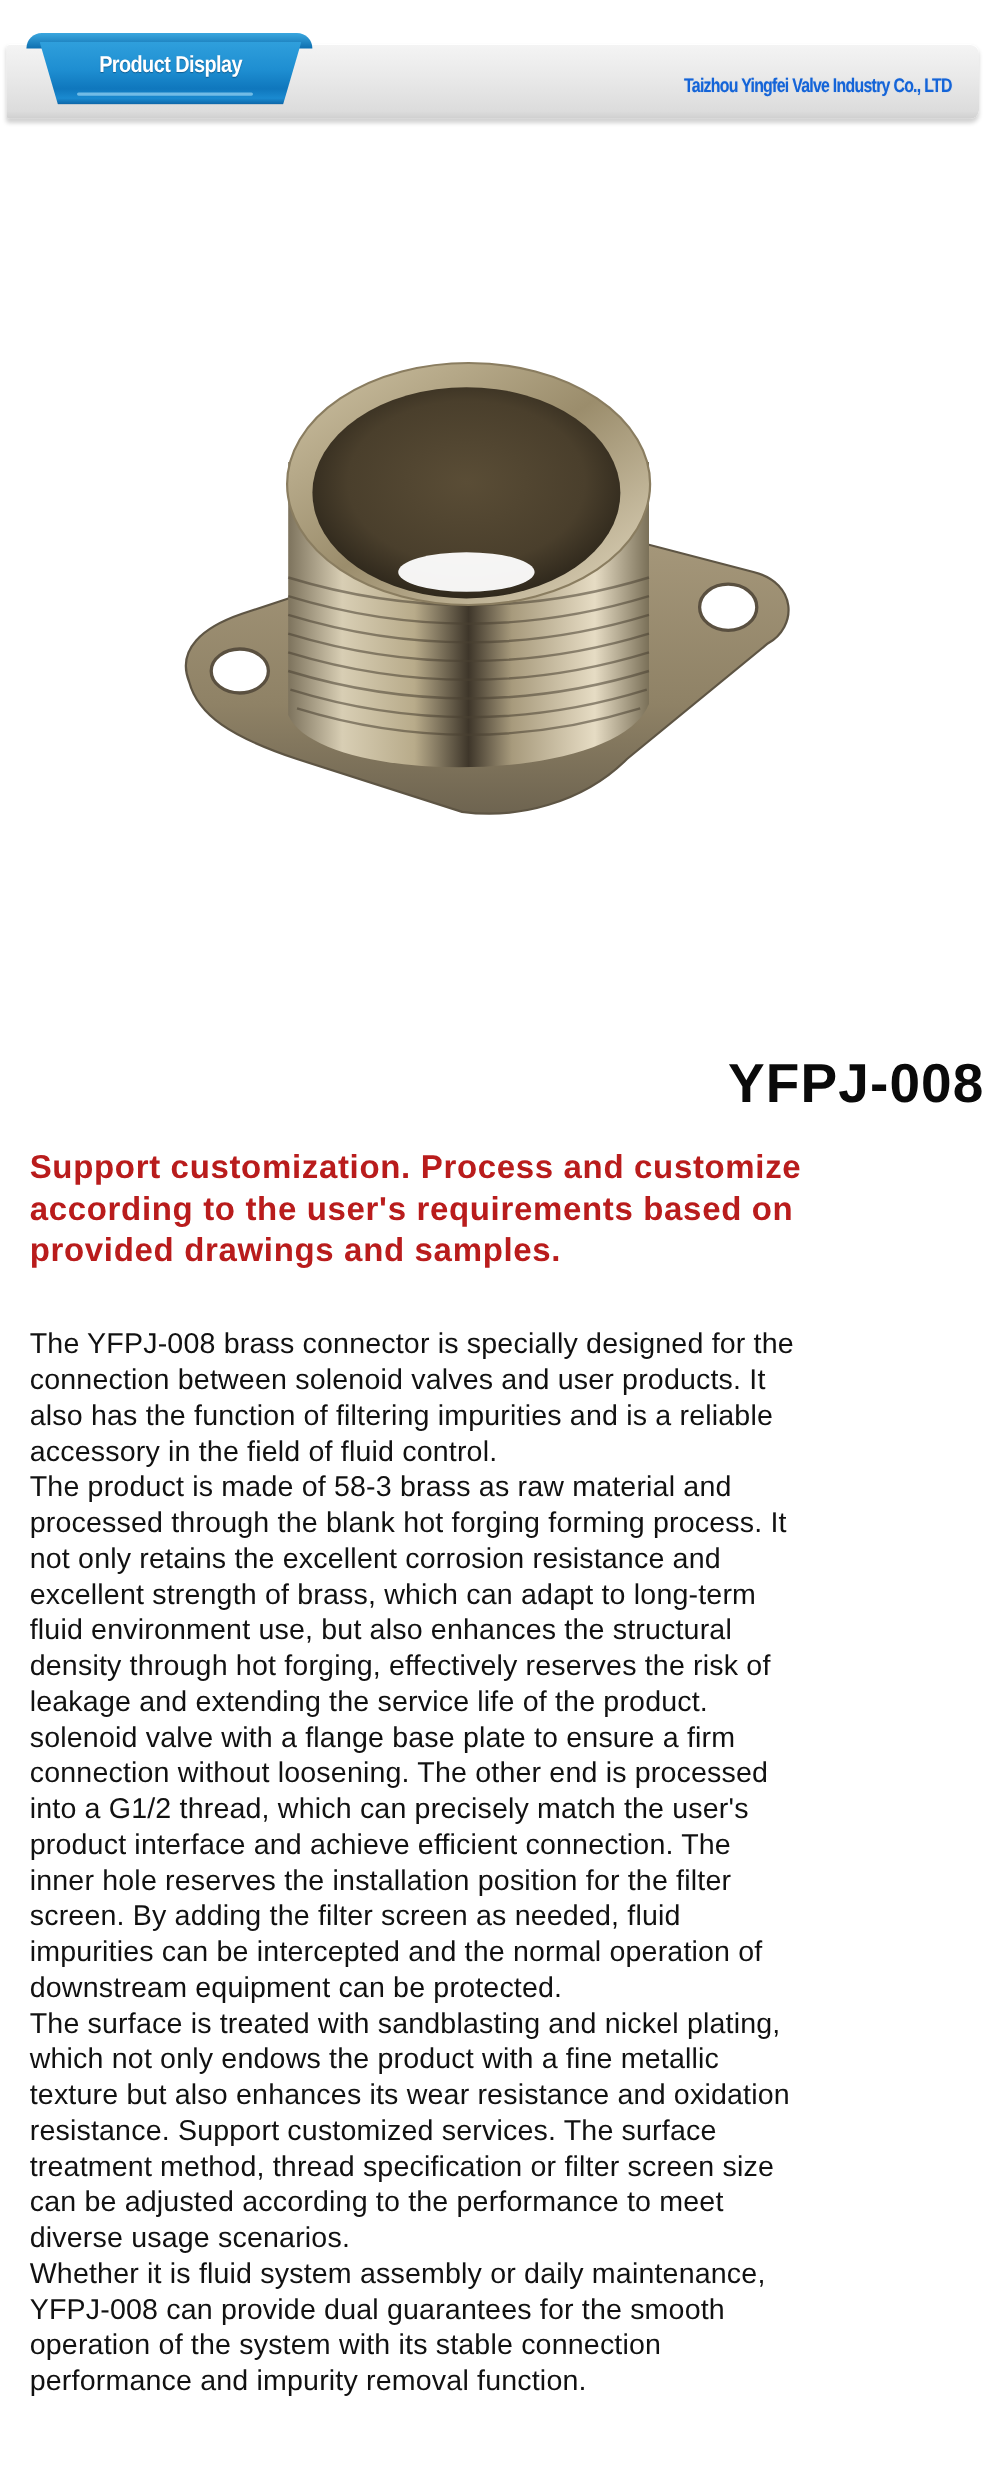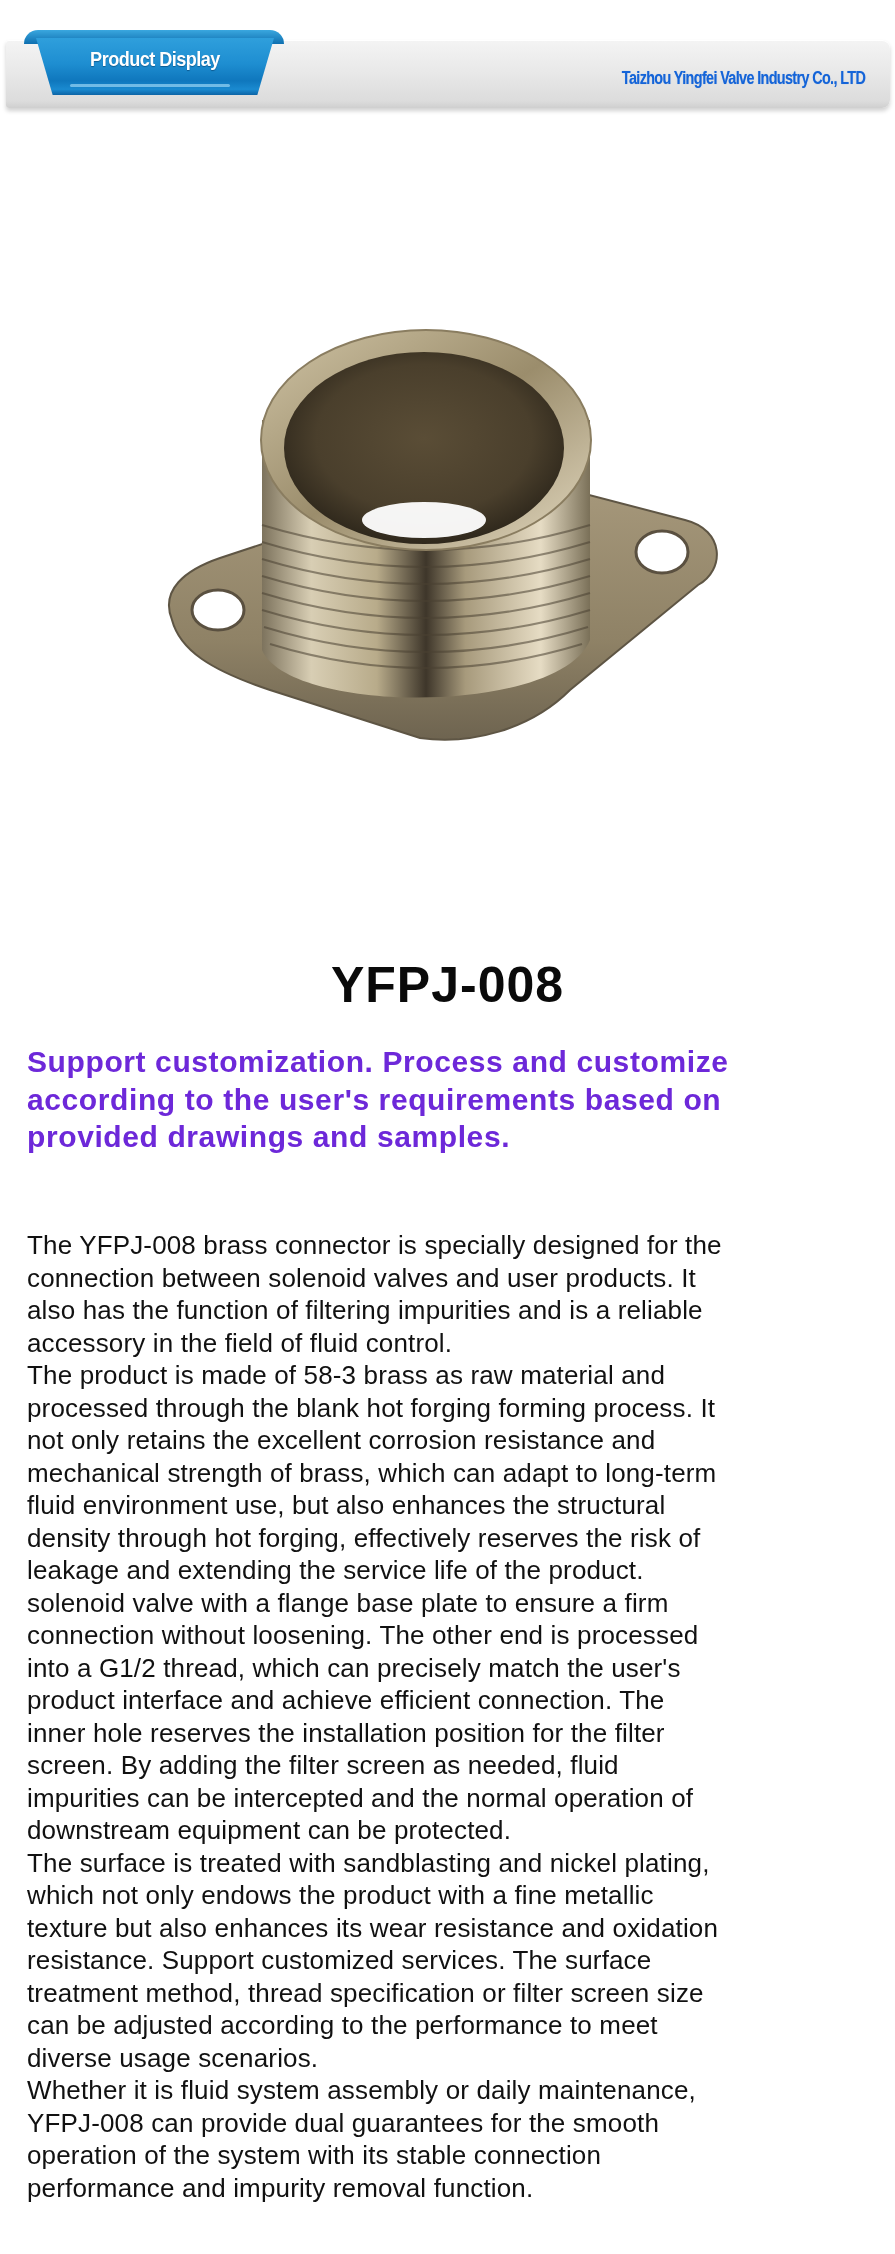--- a/index.html
+++ b/index.html
@@ -28,30 +28,30 @@
       text-shadow: 0 1px 1px rgba(0,50,90,0.5); }
     .company { position: absolute; right: 30px; top: 52px;
       font-family: "Liberation Sans", sans-serif; font-weight: bold; font-size: 18px;
       color: #1464d8; letter-spacing: -0.8px; transform: scaleX(0.80); transform-origin: right center;
       text-shadow: 0 0 1px rgba(20,100,216,0.4); white-space: nowrap; }
 
     
     .product-image { position: absolute; left: 150px; top: 320px; width: 580px; height: 440px; }
 
     
-    .title { position: absolute; left: 0; top: 955px; width: 895px; text-align: center;
+    .title { position: absolute; left: 0; top: 955px; width: 895px; text-align: right;
       font-family: "Liberation Sans", sans-serif; font-weight: bold; font-size: 50px;
       letter-spacing: 1px; color: #0a0a0a; line-height: 60px; }
     .headline { position: absolute; left: 27px; top: 1043px; width: 860px;
       font-family: "Liberation Sans", sans-serif; font-weight: bold; font-size: 30px;
-      line-height: 37.5px; letter-spacing: 0.6px; color: #6d28d9; }
+      line-height: 37.5px; letter-spacing: 0.6px; color: #b91c1c; }
     .headline .line, .body-text .line { display: block; white-space: nowrap; }
     .body-text { position: absolute; left: 27px; top: 1205px; width: 860px;
       font-family: "Liberation Sans", sans-serif; font-size: 26px; line-height: 32.5px;
-      letter-spacing: 0.15px; color: #111111; margin-top: 24px; }
+      letter-spacing: 0.15px; color: #111111; }
   </style>
 </head>
 <body>
 
 <div class="banner">
   <div class="banner-bar"></div>
   <div class="ribbon-curl"></div>
   <div class="ribbon"></div>
   <div class="ribbon-shine"></div>
   <div class="ribbon-label">Product Display</div>
@@ -118,21 +118,21 @@
 </div>
 
 <div class="body-text">
   <span class="line">The YFPJ-008 brass connector is specially designed for the</span>
   <span class="line">connection between solenoid valves and user products. It</span>
   <span class="line">also has the function of filtering impurities and is a reliable</span>
   <span class="line">accessory in the field of fluid control.</span>
   <span class="line">The product is made of 58-3 brass as raw material and</span>
   <span class="line">processed through the blank hot forging forming process. It</span>
   <span class="line">not only retains the excellent corrosion resistance and</span>
-  <span class="line">mechanical strength of brass, which can adapt to long-term</span>
+  <span class="line">excellent strength of brass, which can adapt to long-term</span>
   <span class="line">fluid environment use, but also enhances the structural</span>
   <span class="line">density through hot forging, effectively reserves the risk of</span>
   <span class="line">leakage and extending the service life of the product.</span>
   <span class="line">solenoid valve with a flange base plate to ensure a firm</span>
   <span class="line">connection without loosening. The other end is processed</span>
   <span class="line">into a G1/2 thread, which can precisely match the user's</span>
   <span class="line">product interface and achieve efficient connection. The</span>
   <span class="line">inner hole reserves the installation position for the filter</span>
   <span class="line">screen. By adding the filter screen as needed, fluid</span>
   <span class="line">impurities can be intercepted and the normal operation of</span>

